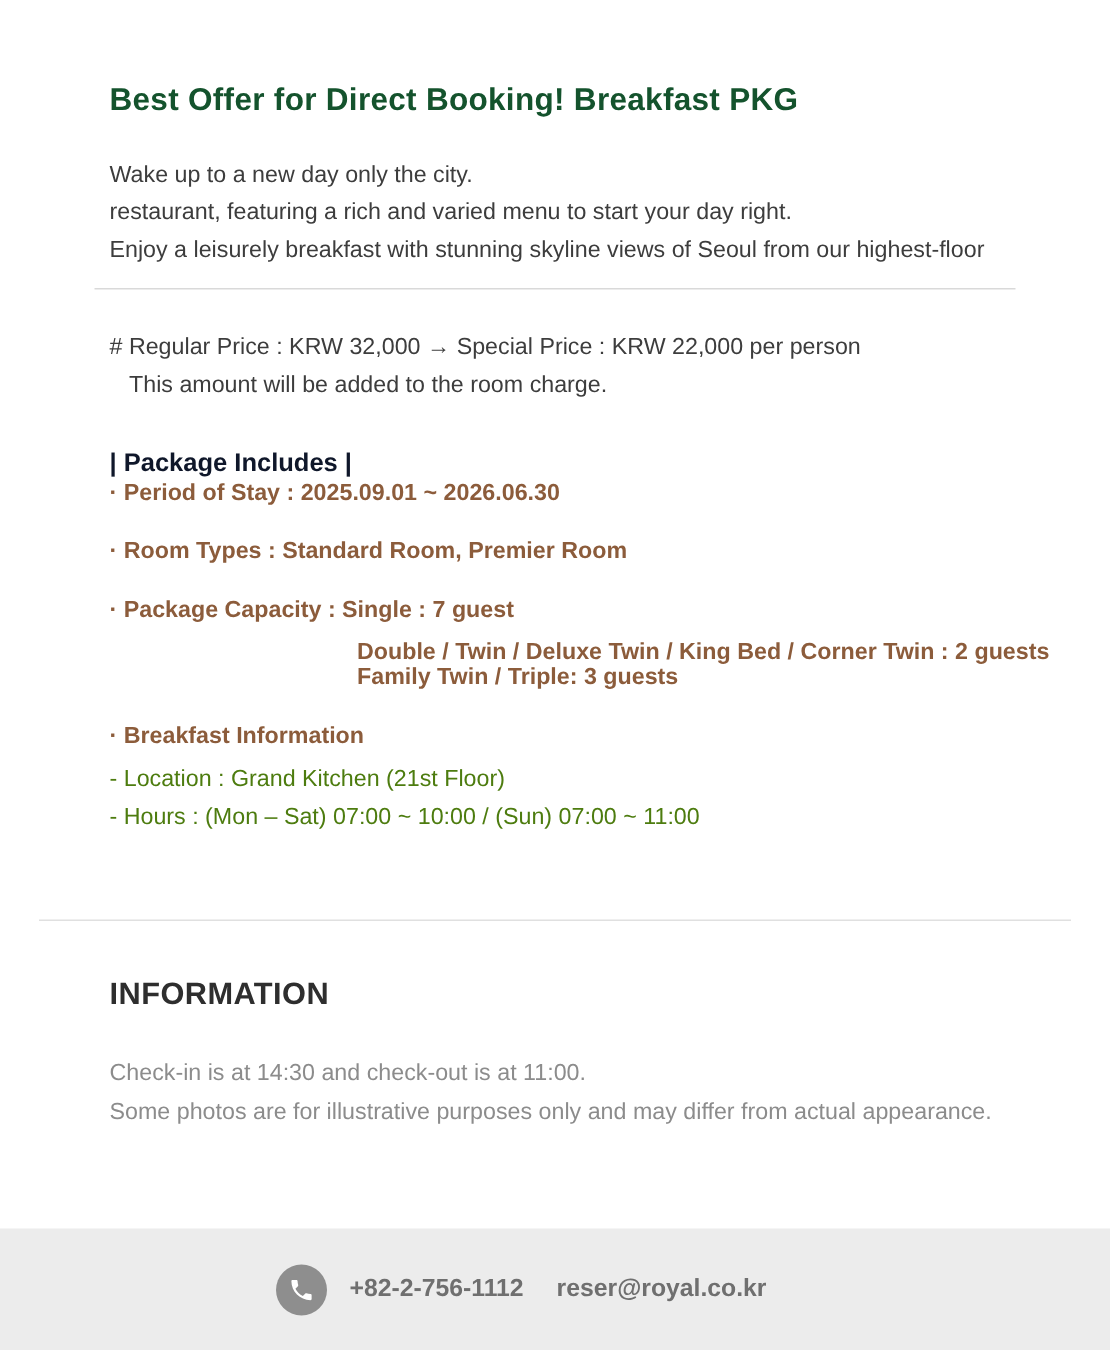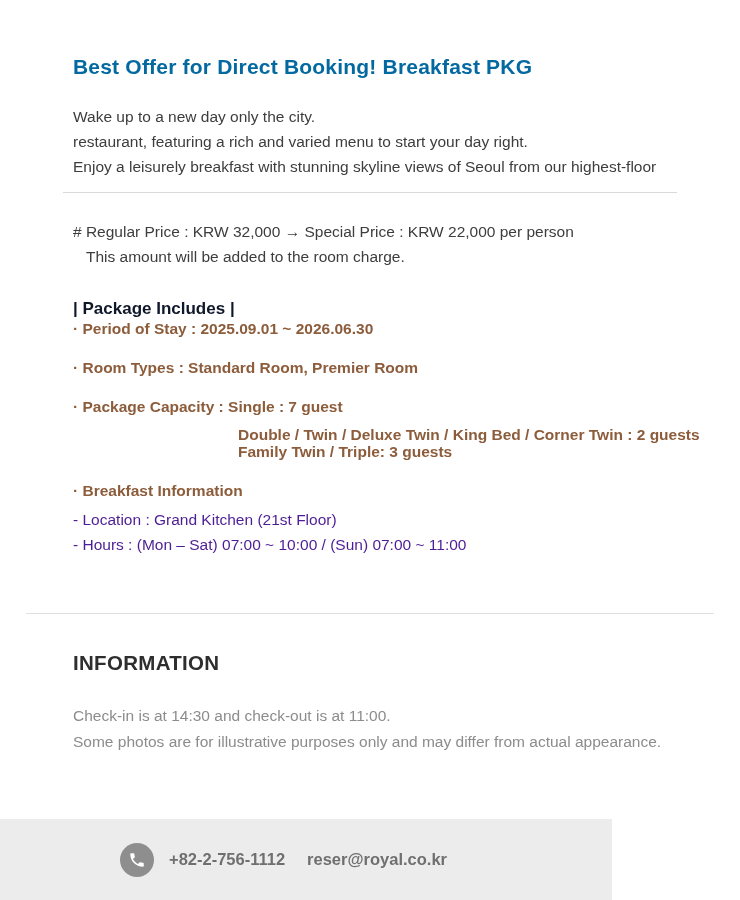--- a/index.html
+++ b/index.html
@@ -13,21 +13,21 @@
     position: relative;
     width: 740px; height: 900px;
     background: #ffffff;
   }
   .content {
     padding: 52px 52px 0 73px;
   }
   .page-title {
     font-size: 21px;
     font-weight: bold;
-    color: #0369a1;
+    color: #14532d;
     line-height: 30px;
     letter-spacing: 0.2px;
   }
   .intro {
     margin-top: 22px;
     font-size: 15.5px;
     color: #3d3d3d;
   }
   .intro .line { line-height: 25px; white-space: nowrap; }
   .divider-1 {
@@ -63,21 +63,21 @@
     font-size: 15.5px;
     font-weight: bold;
     color: #8c5c3b;
     line-height: 18px;
     margin: -11px 0 10px 165px;
     white-space: nowrap;
   }
   .sub-line.last { margin-bottom: 21px; }
   .detail-line {
     font-size: 15.5px;
-    color: #4c1d95;
+    color: #4d7c0f;
     line-height: 25px;
     margin-top: 0;
     white-space: nowrap;
   }
   .divider-2 {
     border: none;
     border-top: 1px solid #e0e0e0;
     width: 688px;
     margin: 56px 0 0 -47px;
   }
@@ -91,21 +91,21 @@
   }
   .info-text {
     margin-top: 27px;
     font-size: 15.5px;
     color: #8c8c8c;
   }
   .info-text .line { line-height: 26px; white-space: nowrap; }
   .footer {
     position: absolute;
     left: 0; bottom: 0;
-    width: 612px; height: 81px;
+    width: 740px; height: 81px;
     background: #ececec;
     display: flex;
     align-items: center;
     justify-content: center;
     padding-right: 45px;
   }
   .phone-badge {
     width: 34px; height: 34px;
     border-radius: 50%;
     background: #8e8e8e;

